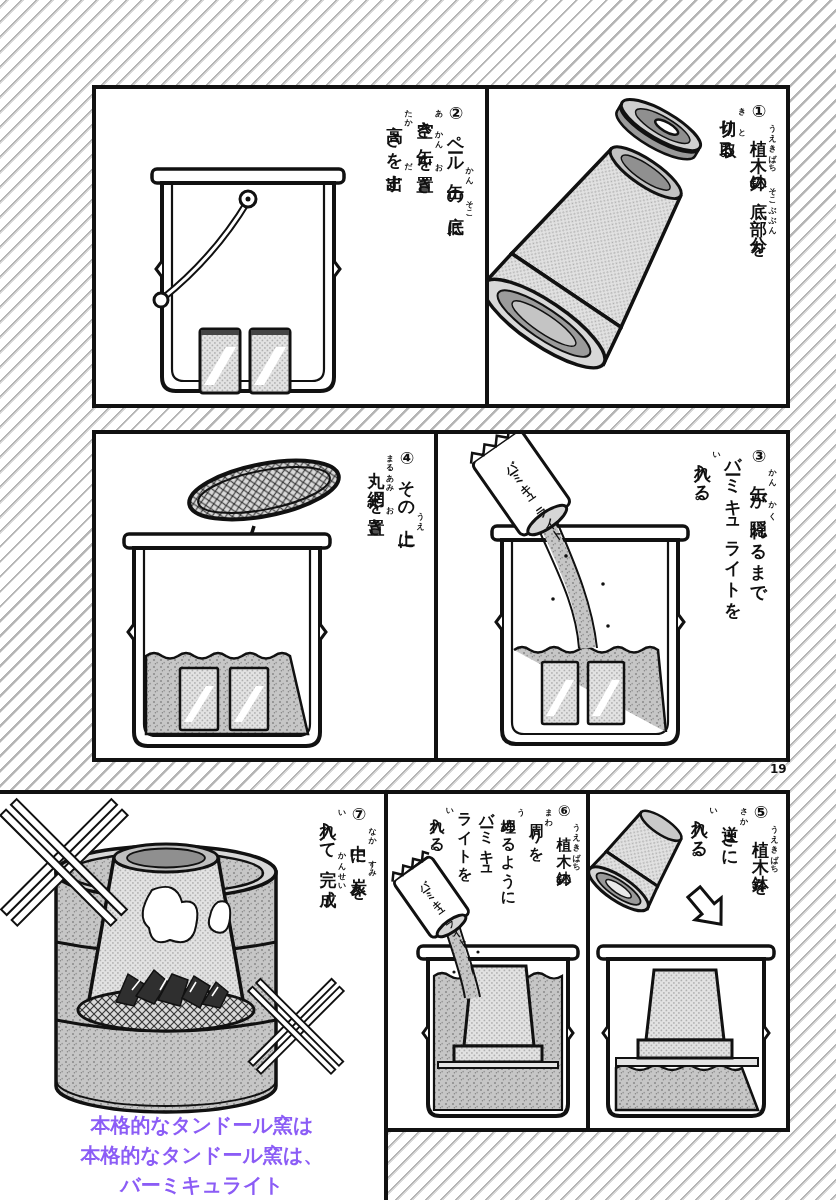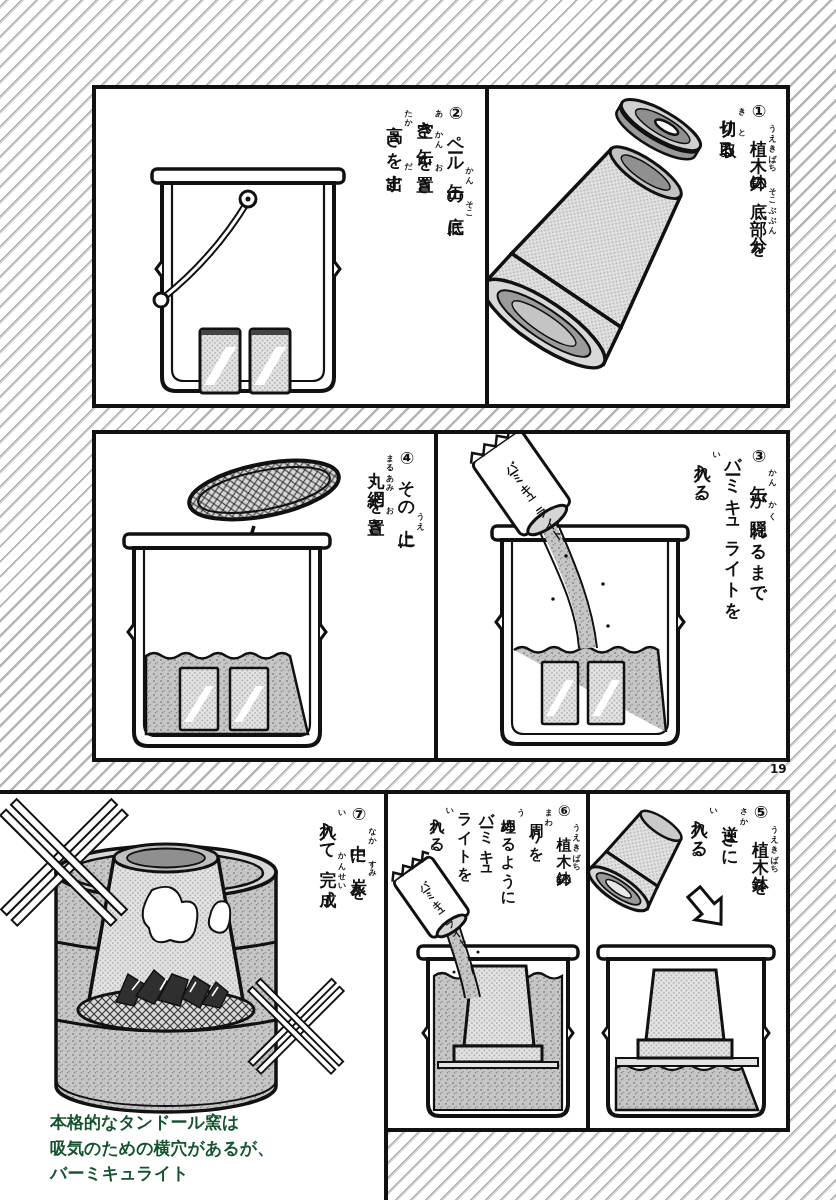--- a/index.html
+++ b/index.html
@@ -15,22 +15,22 @@
   .cap-sm{font-size:15px;line-height:1.45;}
   #p1{left:485px;top:85px;width:305px;height:323px;}
   #p2{left:92px;top:85px;width:397px;height:323px;}
   #p3{left:434px;top:430px;width:356px;height:332px;}
   #p4{left:92px;top:430px;width:346px;height:332px;}
   #p5{left:586px;top:790px;width:204px;height:342px;}
   #p6{left:384px;top:790px;width:206px;height:342px;}
   #p7{left:-6px;top:790px;width:394px;height:420px;border-left:none;border-bottom:none;}
   #pageno{position:absolute;left:770px;top:762px;font-size:12px;font-weight:700;color:#111;
     text-shadow:0 0 3px #fff,0 0 3px #fff,0 0 5px #fff;}
-  #note{position:absolute;left:56px;top:316px;width:304px;
-    font-size:17px;font-weight:700;color:#14532d;line-height:1.5;}
+  #note{position:absolute;left:56px;top:316px;width:304px;text-align:center;
+    font-size:20px;font-weight:700;color:#8b5cf6;line-height:1.5;}
   .bagtext{writing-mode:vertical-rl;text-orientation:mixed;}
 </style>
 </head>
 <body>
 
 <div id="page">
   <div id="hatch"></div>
 
   <svg width="0" height="0" style="position:absolute">
     <defs>
@@ -288,19 +288,19 @@
             <rect x="-78" y="4" width="156" height="8"></rect>
         </g>
       </g>
     </svg>
     <div class="cap" style="top:10px;right:8px;">
         <div>⑦<ruby>中<rt>なか</rt></ruby>に<ruby>炭<rt>すみ</rt></ruby>を</div>
         <div><ruby>入<rt>い</rt></ruby>れて<ruby>完成<rt>かんせい</rt></ruby>！</div>
       </div>
     <div id="note">
         <div>本格的なタンドール窯は</div>
-        <div>吸気のための横穴があるが、</div>
+        <div>本格的なタンドール窯は、</div>
         <div>バーミキュライト</div>
       </div>
   </div>
 
   <div id="pageno">19</div>
 </div>
 
 </body></html>

